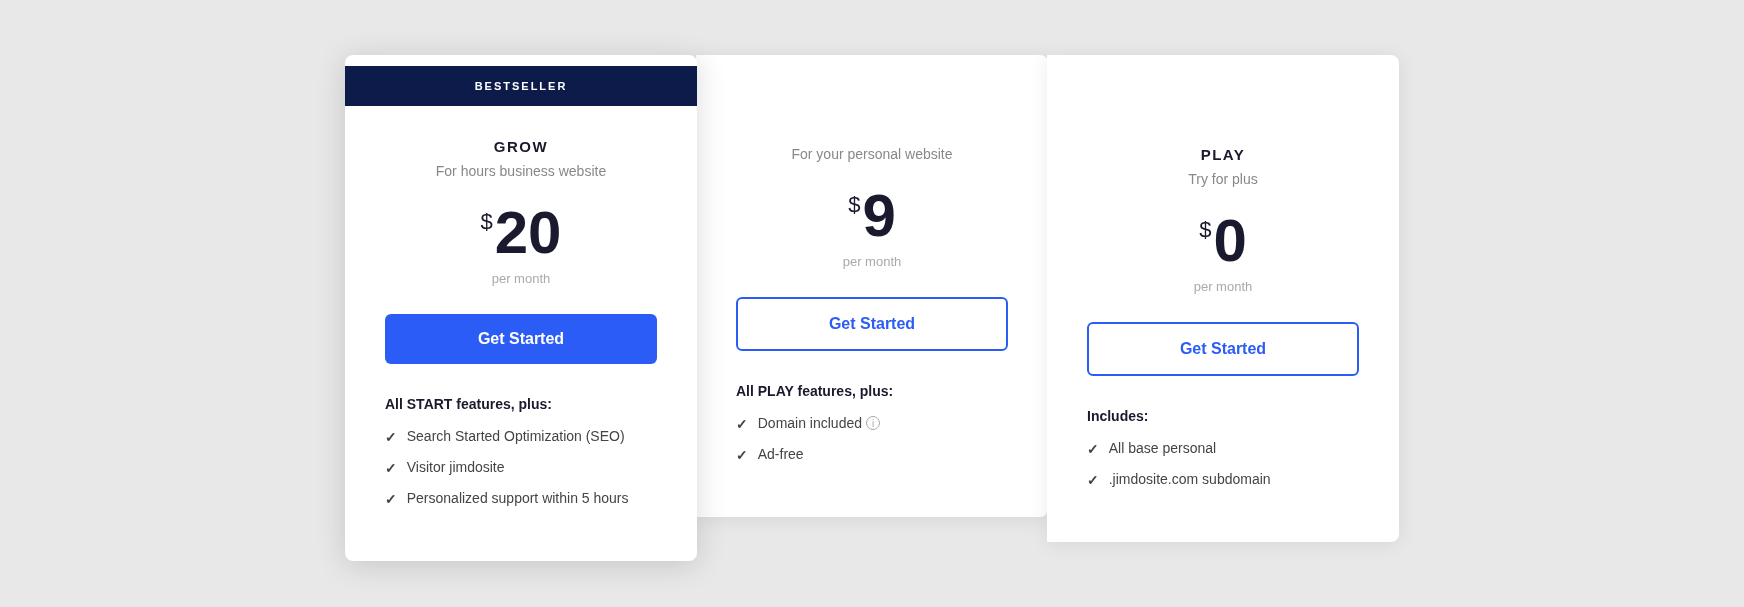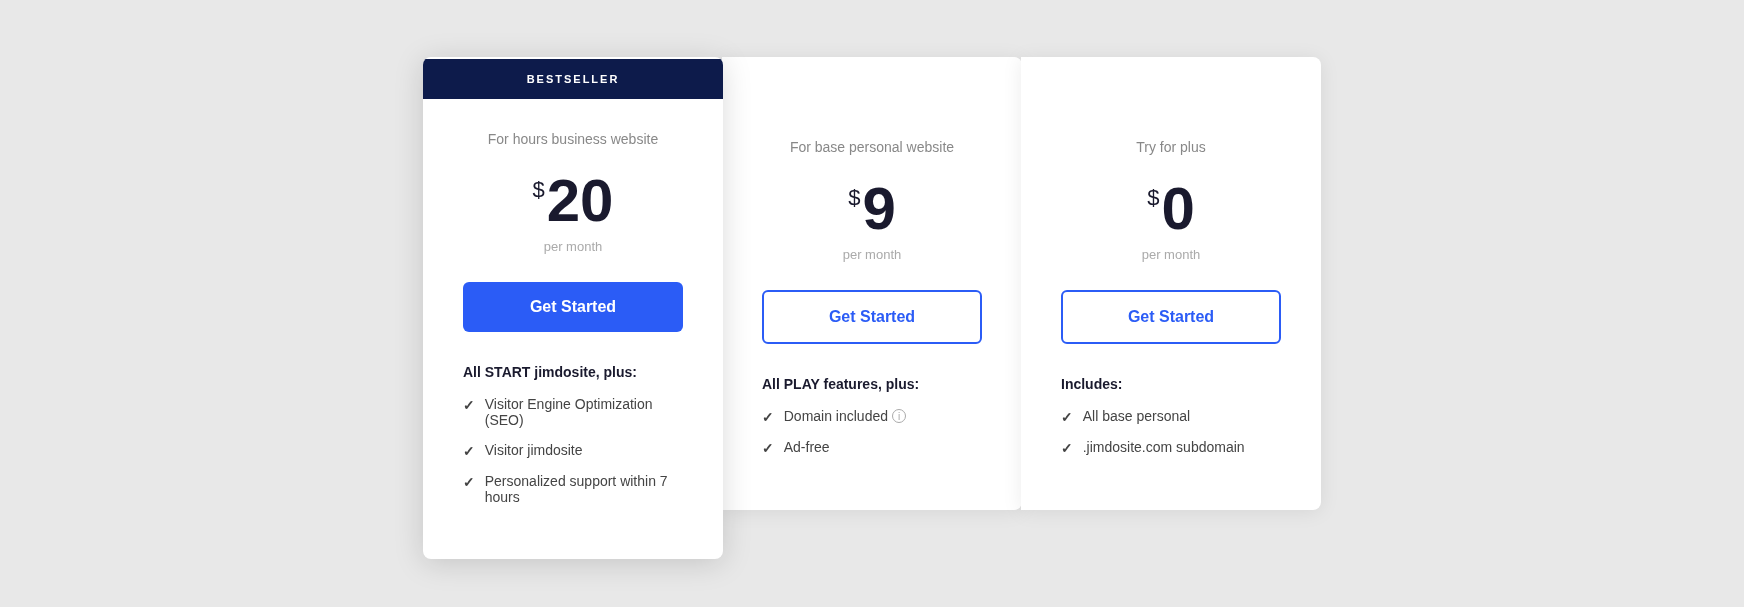--- a/index.html
+++ b/index.html
@@ -21,22 +21,22 @@
     .pricing-container {
       display: flex;
       align-items: flex-start;
       gap: 0;
       position: relative;
     }
 
     .plan-card {
       background: #ffffff;
       border-radius: 8px;
-      padding: 2px 0 40px 0;
-      width: 300px;
+      padding: 11px 0 40px 0;
+      width: 352px;
       box-shadow: 0 2px 20px rgba(0,0,0,0.08);
       position: relative;
       overflow: hidden;
       margin-top: 9px;
     }
 
     .plan-card.bestseller {
       z-index: 2;
       box-shadow: 0 4px 30px rgba(0,0,0,0.15);
     }
@@ -201,53 +201,54 @@
 </head>
 <body>
 
 <div class="pricing-container">
 
   <div class="plan-card bestseller">
     <div class="bestseller-banner">
       <span>BESTSELLER</span>
     </div>
     <div class="card-body">
+      <div class="plan-name">GROW</div>
       <div class="plan-subtitle">For hours business website</div>
       <div class="price-container">
         <div class="price-display">
           <span class="currency-symbol">$</span>
           <span class="price-amount">20</span>
         </div>
       </div>
       <div class="per-month">per month</div>
       <button class="cta-button primary">Get Started</button>
     </div>
     <div class="features-section">
-      <div class="features-heading">All START jimdosite, plus:</div>
+      <div class="features-heading">All START features, plus:</div>
       <ul class="feature-list">
         <li class="feature-item">
           <span class="check-icon">✓</span>
-          <span>Visitor Engine Optimization (SEO)</span>
+          <span>Search Started Optimization (SEO)</span>
         </li>
         <li class="feature-item">
           <span class="check-icon">✓</span>
           <span>Visitor jimdosite</span>
         </li>
         <li class="feature-item">
           <span class="check-icon">✓</span>
-          <span>Personalized support within 7 hours</span>
+          <span>Personalized support within 5 hours</span>
         </li>
       </ul>
     </div>
   </div>
 
   <div class="plan-card start">
     <div class="no-banner-spacer"></div>
     <div class="card-body">
-      <div class="plan-subtitle">For base personal website</div>
+      <div class="plan-subtitle">For your personal website</div>
       <div class="price-container">
         <div class="price-display">
           <span class="currency-symbol">$</span>
           <span class="price-amount">9</span>
         </div>
       </div>
       <div class="per-month">per month</div>
       <button class="cta-button secondary">Get Started</button>
     </div>
     <div class="features-section">
@@ -264,20 +265,21 @@
           <span class="check-icon">✓</span>
           <span>Ad-free</span>
         </li>
       </ul>
     </div>
   </div>
 
   <div class="plan-card play">
     <div class="no-banner-spacer"></div>
     <div class="card-body">
+      <div class="plan-name">PLAY</div>
       <div class="plan-subtitle">Try for plus</div>
       <div class="price-container">
         <div class="price-display">
           <span class="currency-symbol">$</span>
           <span class="price-amount">0</span>
         </div>
       </div>
       <div class="per-month">per month</div>
       <button class="cta-button secondary">Get Started</button>
     </div>

